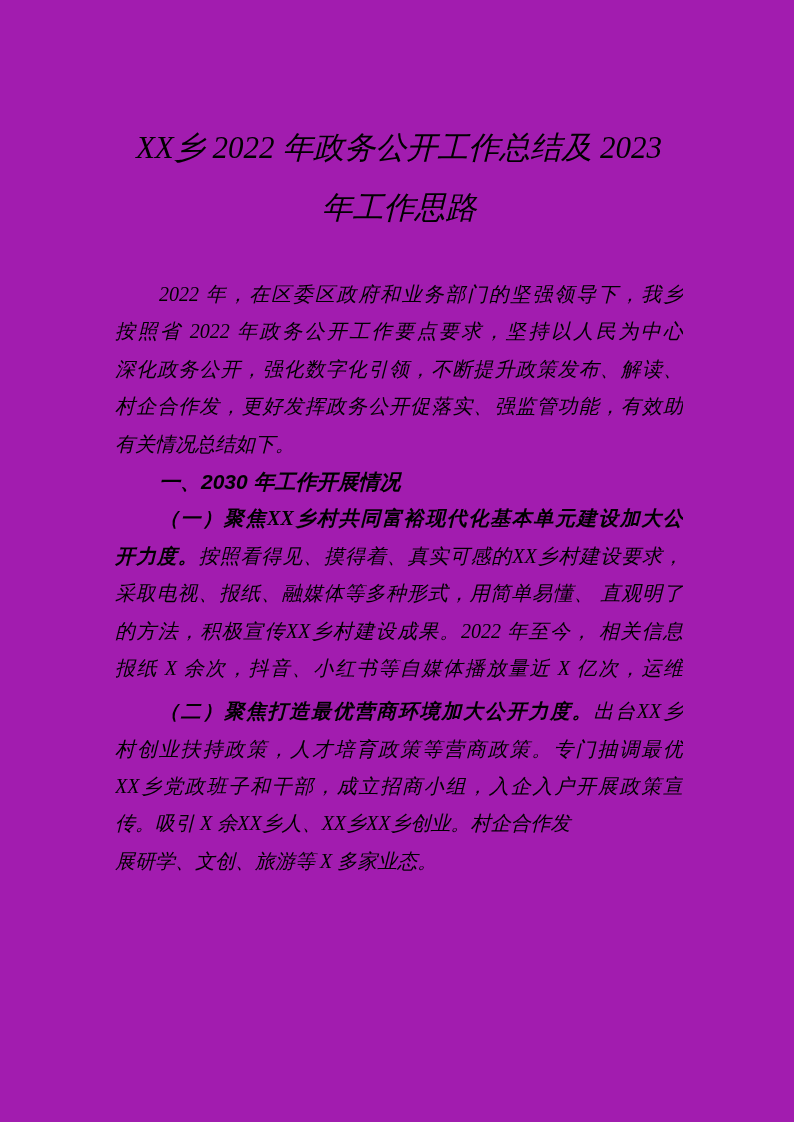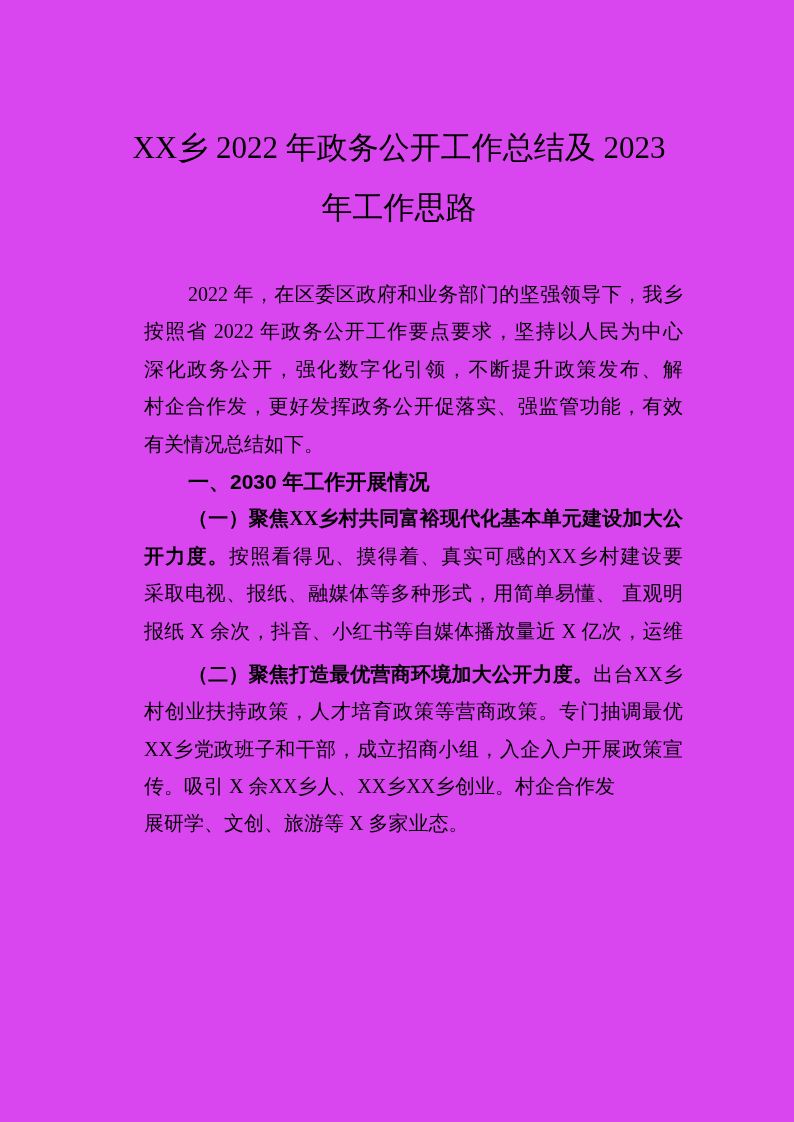--- a/index.html
+++ b/index.html
@@ -15,21 +15,21 @@
   }
   .title-block { width: 100%; }
   .title-line {
     font-size: 31px;
     line-height: 60px;
     height: 60px;
     text-align: center;
     font-weight: 400;
     white-space: nowrap;
   }
-  .body-block { margin-top: 38px; margin-left: 29px; }
+  .body-block { margin-top: 38px; }
   .line {
     font-size: 20px;
     line-height: 37.4px;
     height: 37.4px;
     overflow: hidden;
   }
   .line.justify {
     text-align: justify;
     text-align-last: justify;
   }
@@ -39,35 +39,36 @@
     font-family: "Liberation Sans", "DejaVu Sans", sans-serif;
     font-weight: 700;
     font-size: 21px;
   }
   .seg { font-weight: 400; }
   .seg.bold { font-weight: 700; }
 </style>
 </head>
 <body>
 
-<div class="page" style="background: #d946ef; color: rgb(0, 0, 0);">
+<div class="page" style="background: #a21caf; color: rgb(0, 0, 0); font-style: italic;">
   <div class="title-block">
       <div class="title-line">XX乡 2022 年政务公开工作总结及 2023</div>
       <div class="title-line">年工作思路</div>
     </div>
   <div class="body-block">
       <div class="line indent justify"><span class="seg">2022 年，在区委区政府和业务部门的坚强领导下，我乡</span></div>
       <div class="line justify"><span class="seg">按照省 2022 年政务公开工作要点要求，坚持以人民为中心</span></div>
       <div class="line justify"><span class="seg">深化政务公开，强化数字化引领，不断提升政策发布、解读、</span></div>
       <div class="line justify"><span class="seg">村企合作发，更好发挥政务公开促落实、强监管功能，有效助</span></div>
       <div class="line"><span class="seg">有关情况总结如下。</span></div>
       <div class="line heading indent"><span class="seg bold">一、2030 年工作开展情况</span></div>
       <div class="line indent justify"><span class="seg bold">（一）聚焦XX乡村共同富裕现代化基本单元建设加大公</span></div>
       <div class="line justify"><span class="seg bold">开力度。</span><span class="seg">按照看得见、摸得着、真实可感的XX乡村建设要求，</span></div>
       <div class="line justify"><span class="seg">采取电视、报纸、融媒体等多种形式，用简单易懂、 直观明了</span></div>
+      <div class="line justify"><span class="seg">的方法，积极宣传XX乡村建设成果。2022 年至今， 相关信息</span></div>
       <div class="line justify"><span class="seg">报纸 X 余次，抖音、小红书等自媒体播放量近 X 亿次，运维</span></div>
       <div class="line indent justify extra-gap"><span class="seg bold">（二）聚焦打造最优营商环境加大公开力度。</span><span class="seg">出台XX乡</span></div>
       <div class="line justify"><span class="seg">村创业扶持政策，人才培育政策等营商政策。专门抽调最优</span></div>
       <div class="line justify"><span class="seg">XX乡党政班子和干部，成立招商小组，入企入户开展政策宣</span></div>
       <div class="line"><span class="seg">传。吸引 X 余XX乡人、XX乡XX乡创业。村企合作发</span></div>
       <div class="line"><span class="seg">展研学、文创、旅游等 X 多家业态。</span></div>
     </div>
 </div>
 
 </body></html>

